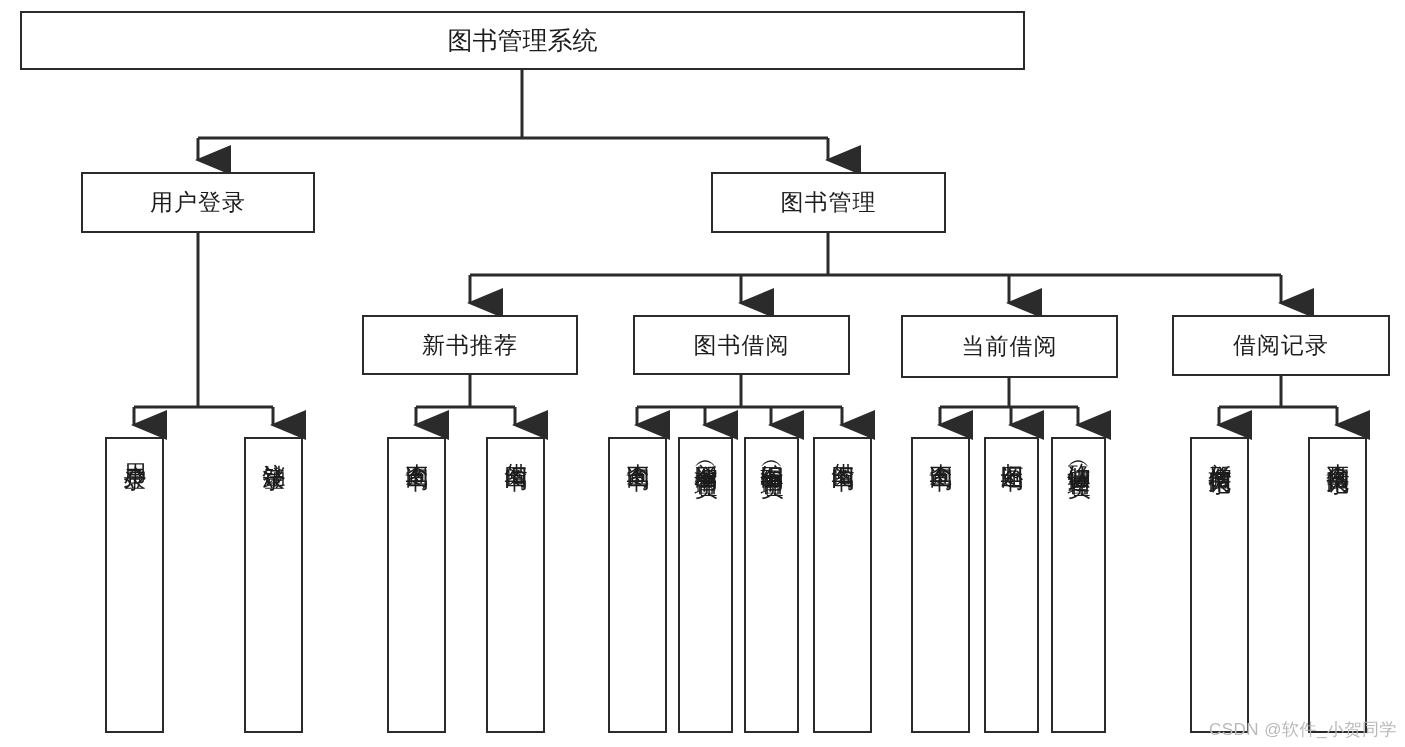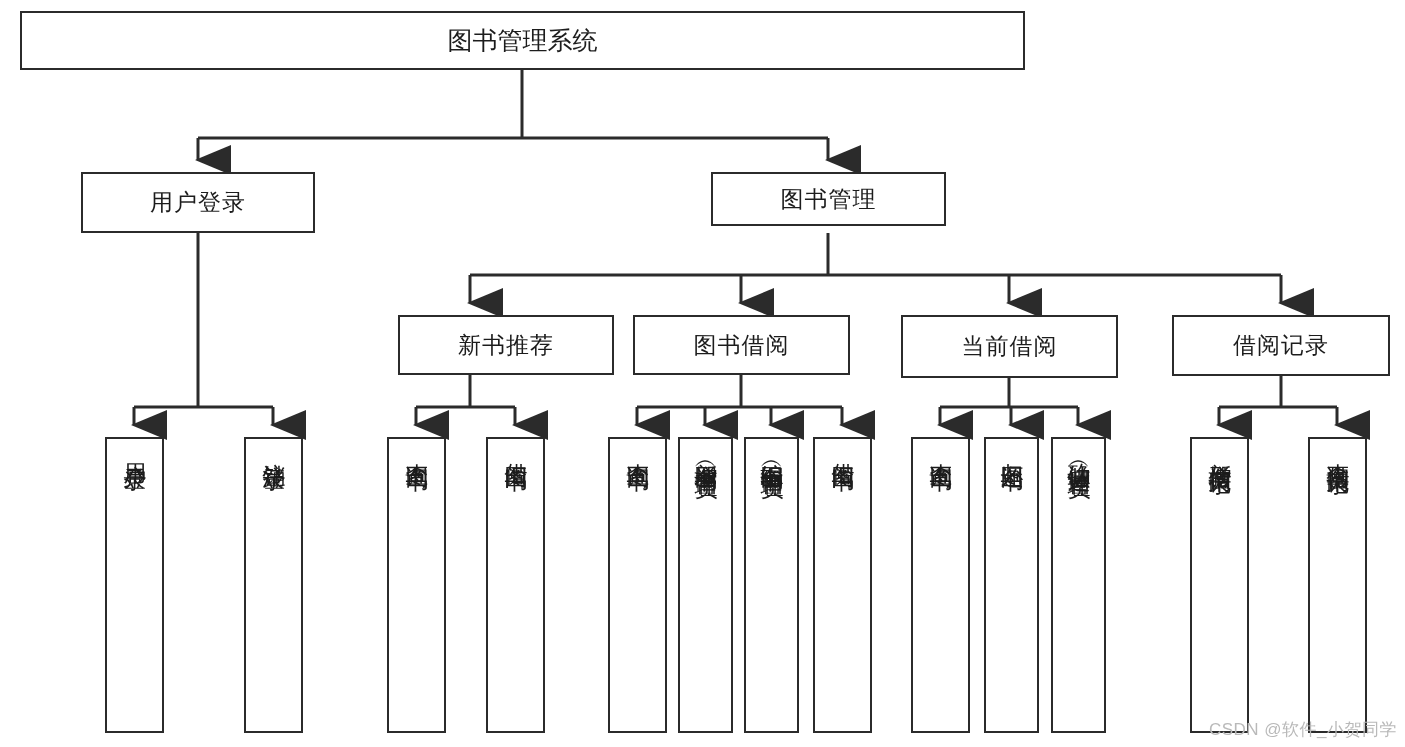--- a/index.html
+++ b/index.html
@@ -71,23 +71,23 @@
     <path d="M 1281 375 L 1281 407"></path>
     <path d="M 1219 407 L 1337 407"></path>
     <path d="M 1219 407 L 1219 425" marker-end="url(#arrow)"></path>
     <path d="M 1337 407 L 1337 425" marker-end="url(#arrow)"></path>
   </g>
 </svg>
 
 <div class="node root" style="left: 20px; top: 11px; width: 1005px; height: 59px; font-family: Liberation Mono, monospace;">图书管理系统</div>
 
 <div class="node h" style="left: 81px; top: 172px; width: 234px; height: 61px;">用户登录</div>
-<div class="node h" style="left: 711px; top: 172px; width: 235px; height: 54px;">图书管理</div>
+<div class="node h" style="left: 711px; top: 172px; width: 235px; height: 61px;">图书管理</div>
 
-<div class="node h" style="left: 362px; top: 315px; width: 216px; height: 60px; margin-left: 36px;">新书推荐</div>
+<div class="node h" style="left: 362px; top: 315px; width: 216px; height: 60px;">新书推荐</div>
 <div class="node h" style="left: 633px; top: 315px; width: 217px; height: 60px;">图书借阅</div>
 <div class="node h" style="left: 901px; top: 315px; width: 217px; height: 63px;">当前借阅</div>
 <div class="node h" style="left: 1172px; top: 315px; width: 218px; height: 61px;">借阅记录</div>
 
 <div class="node leaf" style="left: 105px; top: 437px; width: 59px; height: 296px;">
     <span class="vlabel">用户登录</span>
   </div>
 <div class="node leaf" style="left: 244px; top: 437px; width: 59px; height: 296px;">
     <span class="vlabel">注销登录</span>
   </div>

